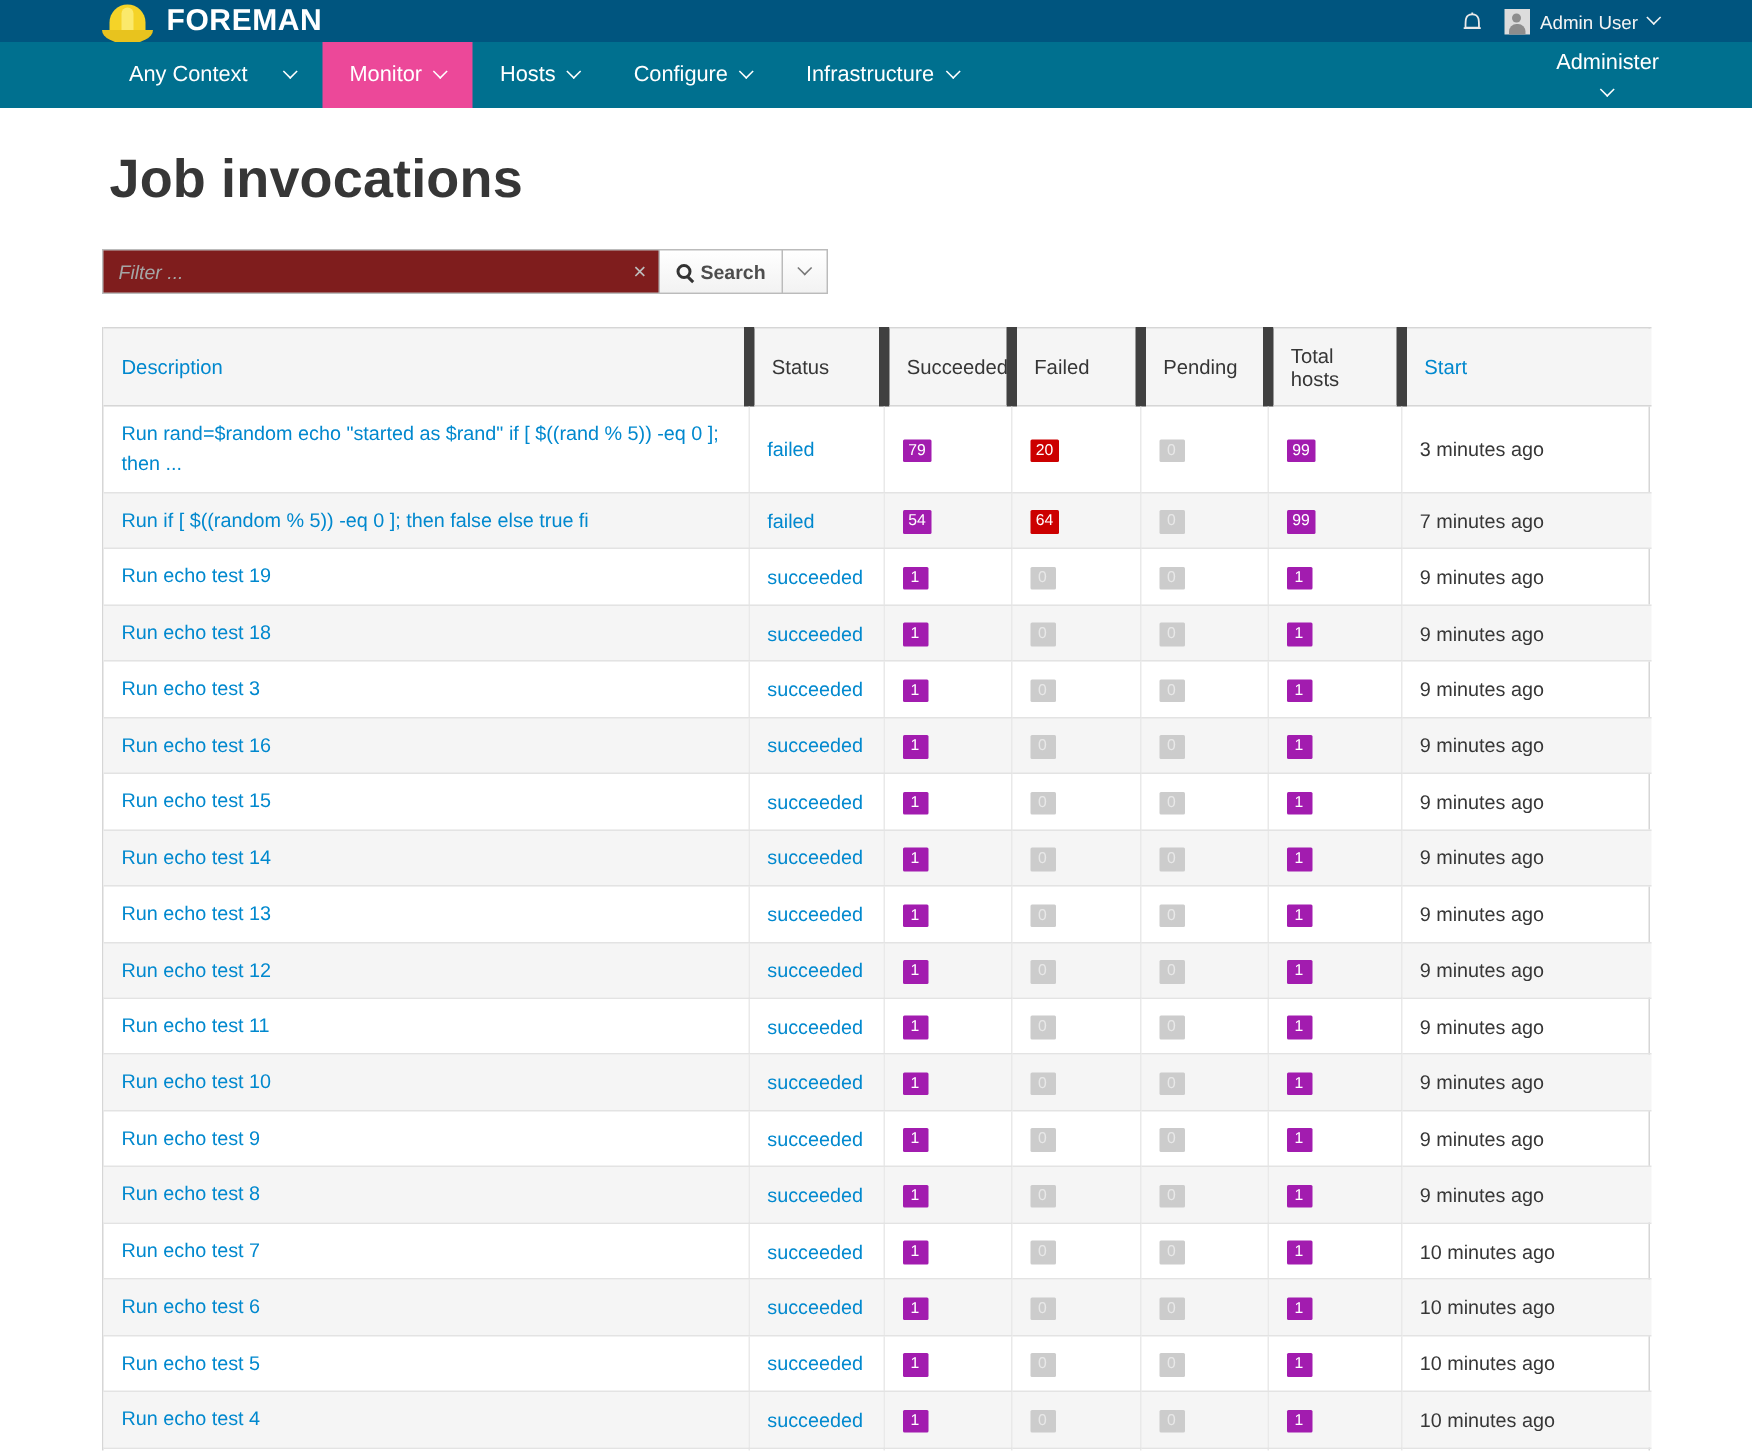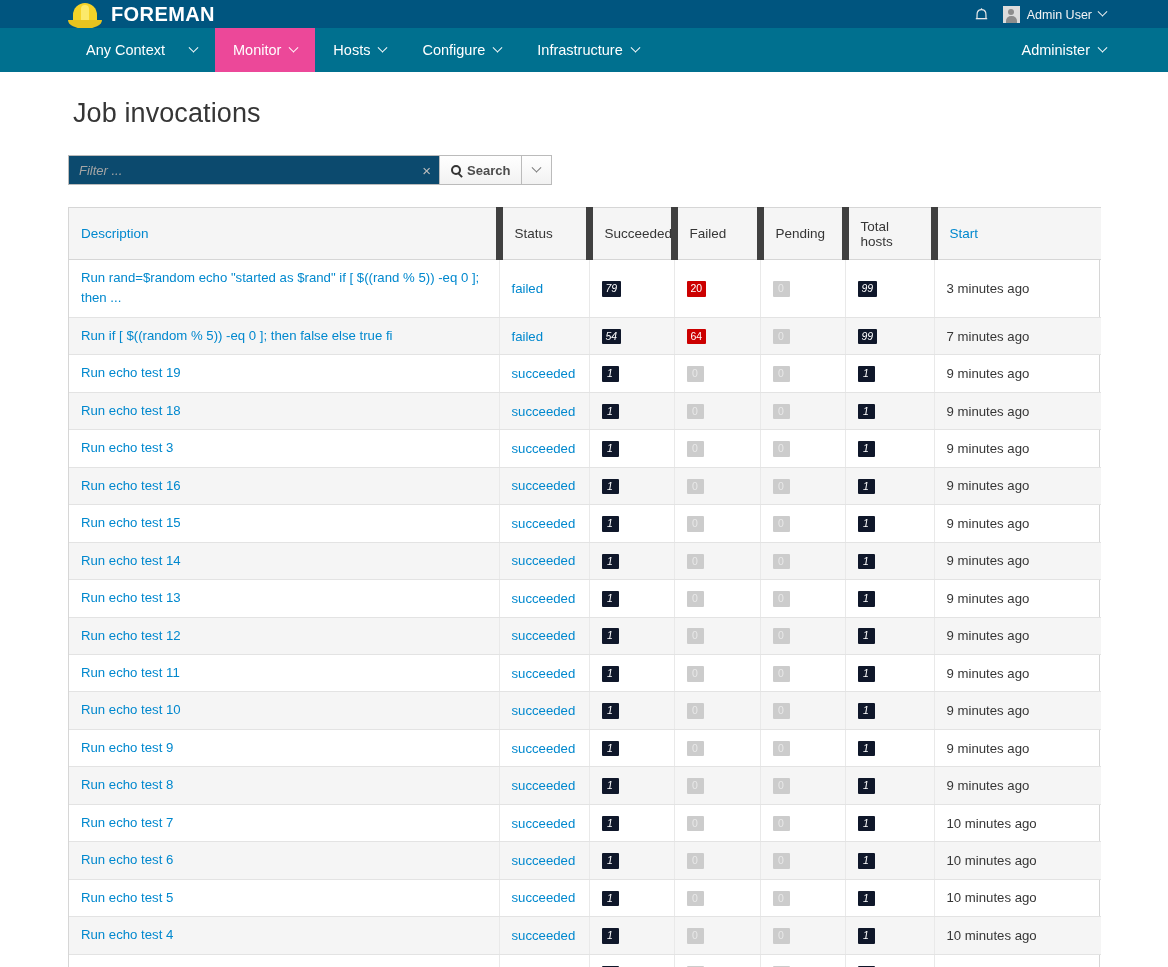--- a/index.html
+++ b/index.html
@@ -130,44 +130,44 @@
   }
   .nav-item.context { }
   .nav-item.context .chev { margin-left: 16px; }
   .nav-item.active { background: #ec4899; }
   .nav-right {
     position: absolute;
     right: 62px; top: 0; bottom: 0;
     display: flex;
     align-items: center;
   }
-  .nav-right .nav-item { padding-right: 0; }
+  .nav-right .nav-item { padding-right: 0; flex-direction: column; }
 
   
   .content { padding: 0 68px; }
   .page-title {
-    font-size: 27px;
-    font-weight: normal;
+    font-size: 36px;
+    font-weight: bold;
     color: #363636;
     margin: 26px 0 0 5px;
     letter-spacing: .1px;
   }
 
   .toolbar {
     display: flex;
     align-items: flex-start;
     margin-top: 26px;
     position: relative;
     height: 32px;
   }
   .searchgroup { display: flex; }
   .filter-wrap {
     width: 372px; height: 30px;
     border: 1px solid #bbb;
-    background: #0c4a6e;
+    background: #7f1d1d;
     display: flex;
     align-items: center;
     padding: 0 6px 0 8px;
   }
   .filter-input {
     flex: 1;
     border: 0; outline: 0;
     font-family: "Liberation Sans", sans-serif;
     font-size: 13px;
     font-style: italic;
@@ -292,21 +292,21 @@
   .badge {
     display: inline-block;
     min-width: 17px;
     padding: 1px 4px 2px;
     font-size: 10.5px;
     line-height: 1.2;
     text-align: center;
     color: #fff;
     border-radius: 1px;
   }
-  .badge.blue { background: #0f172a; font-style: italic; }
+  .badge.blue { background: #a21caf; }
   .badge.red  { background: #cc0000; }
   .badge.gray { background: #ccc; color: #e8e8e8; }
 
   
   col.c-desc    { width: 430px; }
   col.c-status  { width: 90px; }
   col.c-succ    { width: 85px; }
   col.c-fail    { width: 86px; }
   col.c-pend    { width: 85px; }
   col.c-total   { width: 89px; }

